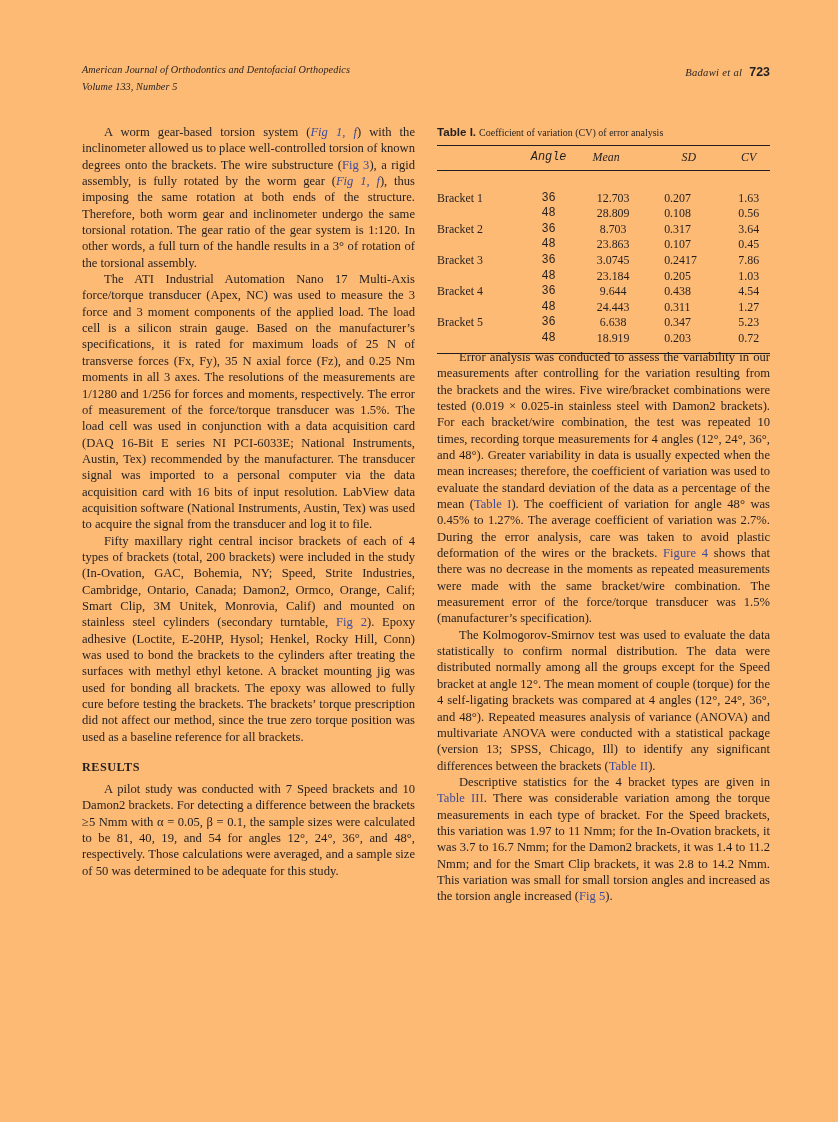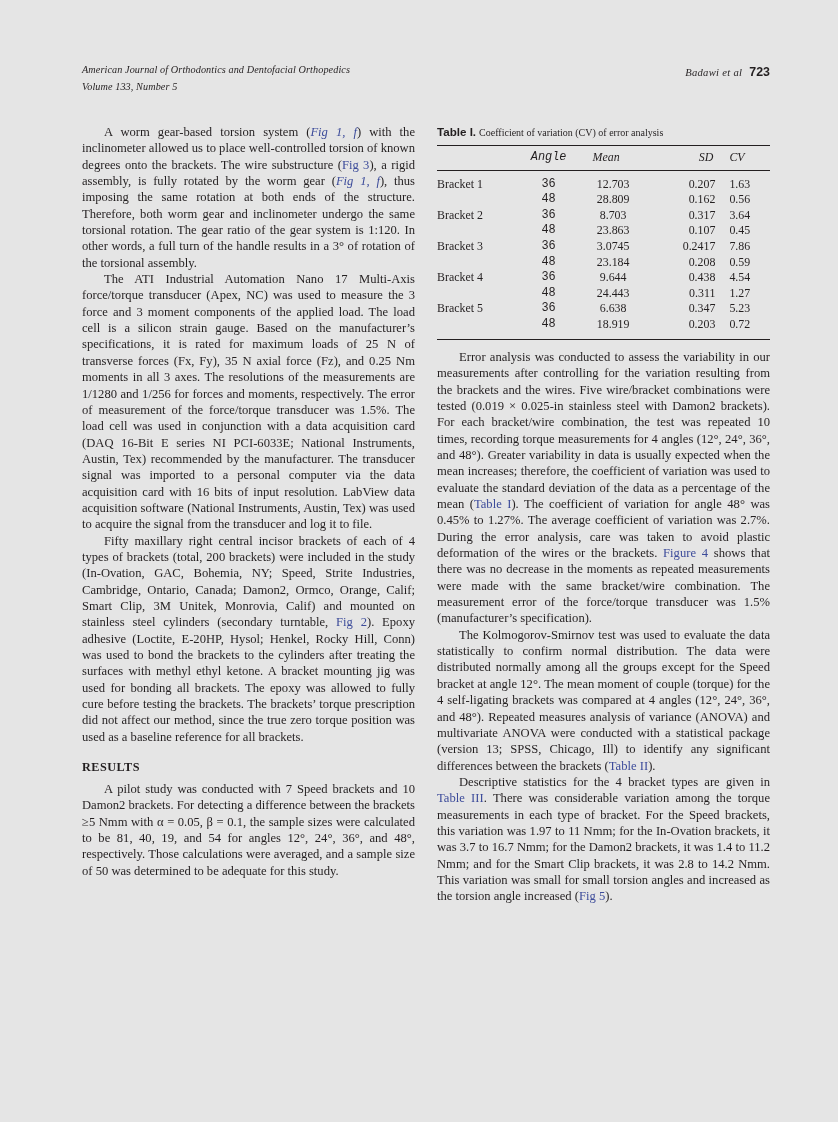--- a/index.html
+++ b/index.html
@@ -8,21 +8,21 @@
     background: #ffffff;
   }
   body {
     font-family: "Liberation Serif", "DejaVu Serif", serif;
     color: #231f20;
   }
   .page {
     position: relative;
     width: 838px;
     height: 1122px;
-    background: #e5e5e5;
+    background: #fdba74;
     overflow: hidden;
     box-sizing: border-box;
   }
 
   
   .running-head {
     position: absolute;
     left: 82px;
     top: 62px;
     width: 688px;
@@ -134,29 +134,29 @@
     font-weight: normal;
     padding: 4px 0 4px 0;
   }
   .rule-top   { border-top: 1.4px solid #231f20; }
   .rule-mid   { border-bottom: 1.4px solid #231f20; }
   .rule-bot   { border-bottom: 1.4px solid #231f20; }
 
   table.data .c-label { width: 98px; text-align: left; }
   table.data .c-angle { width: 62px; text-align: center; font-family: Liberation Mono, monospace; }
   table.data .c-mean  { width: 72px; text-align: center; padding-right: 14px; }
-  table.data .c-sd    { width: 56px; text-align: right; padding-right: 14px; margin-top: 40px; }
-  table.data .c-cv    { width: 45px; text-align: left; }
+  table.data .c-sd    { width: 56px; padding-right: 14px; margin-top: 40px; }
+  table.data .c-cv    { width: 45px; text-align: center; }
 
   table.data thead th.c-mean { padding-right: 28px; }
   table.data thead th.c-sd   { padding-right: 16px; }
   table.data thead th.c-cv   { padding-right: 2px; }
   table.data tbody td.c-cv   { padding-right: 2px; }
 
-  table.data tbody tr.first-body td { padding-top: 6px; }
+  table.data tbody tr.first-body td { padding-top: 20px; }
   table.data tbody tr.last-body td  { padding-bottom: 6px; }
   table.data tbody td { white-space: nowrap; }
 </style>
 </head>
 <body>
 
 <div class="page">
 
   <div class="running-head">
     <div class="rh-left">
@@ -201,21 +201,21 @@
             <td class="c-label">Bracket 1</td>
             <td class="c-angle">36</td>
             <td class="c-mean">12.703</td>
             <td class="c-sd">0.207</td>
             <td class="c-cv">1.63</td>
           </tr>
           <tr>
             <td class="c-label"></td>
             <td class="c-angle">48</td>
             <td class="c-mean">28.809</td>
-            <td class="c-sd">0.162</td>
+            <td class="c-sd">0.108</td>
             <td class="c-cv">0.56</td>
           </tr>
           <tr>
             <td class="c-label">Bracket 2</td>
             <td class="c-angle">36</td>
             <td class="c-mean">8.703</td>
             <td class="c-sd">0.317</td>
             <td class="c-cv">3.64</td>
           </tr>
           <tr>
@@ -229,22 +229,22 @@
             <td class="c-label">Bracket 3</td>
             <td class="c-angle">36</td>
             <td class="c-mean">3.0745</td>
             <td class="c-sd">0.2417</td>
             <td class="c-cv">7.86</td>
           </tr>
           <tr>
             <td class="c-label"></td>
             <td class="c-angle">48</td>
             <td class="c-mean">23.184</td>
-            <td class="c-sd">0.208</td>
-            <td class="c-cv">0.59</td>
+            <td class="c-sd">0.205</td>
+            <td class="c-cv">1.03</td>
           </tr>
           <tr>
             <td class="c-label">Bracket 4</td>
             <td class="c-angle">36</td>
             <td class="c-mean">9.644</td>
             <td class="c-sd">0.438</td>
             <td class="c-cv">4.54</td>
           </tr>
           <tr>
             <td class="c-label"></td>

